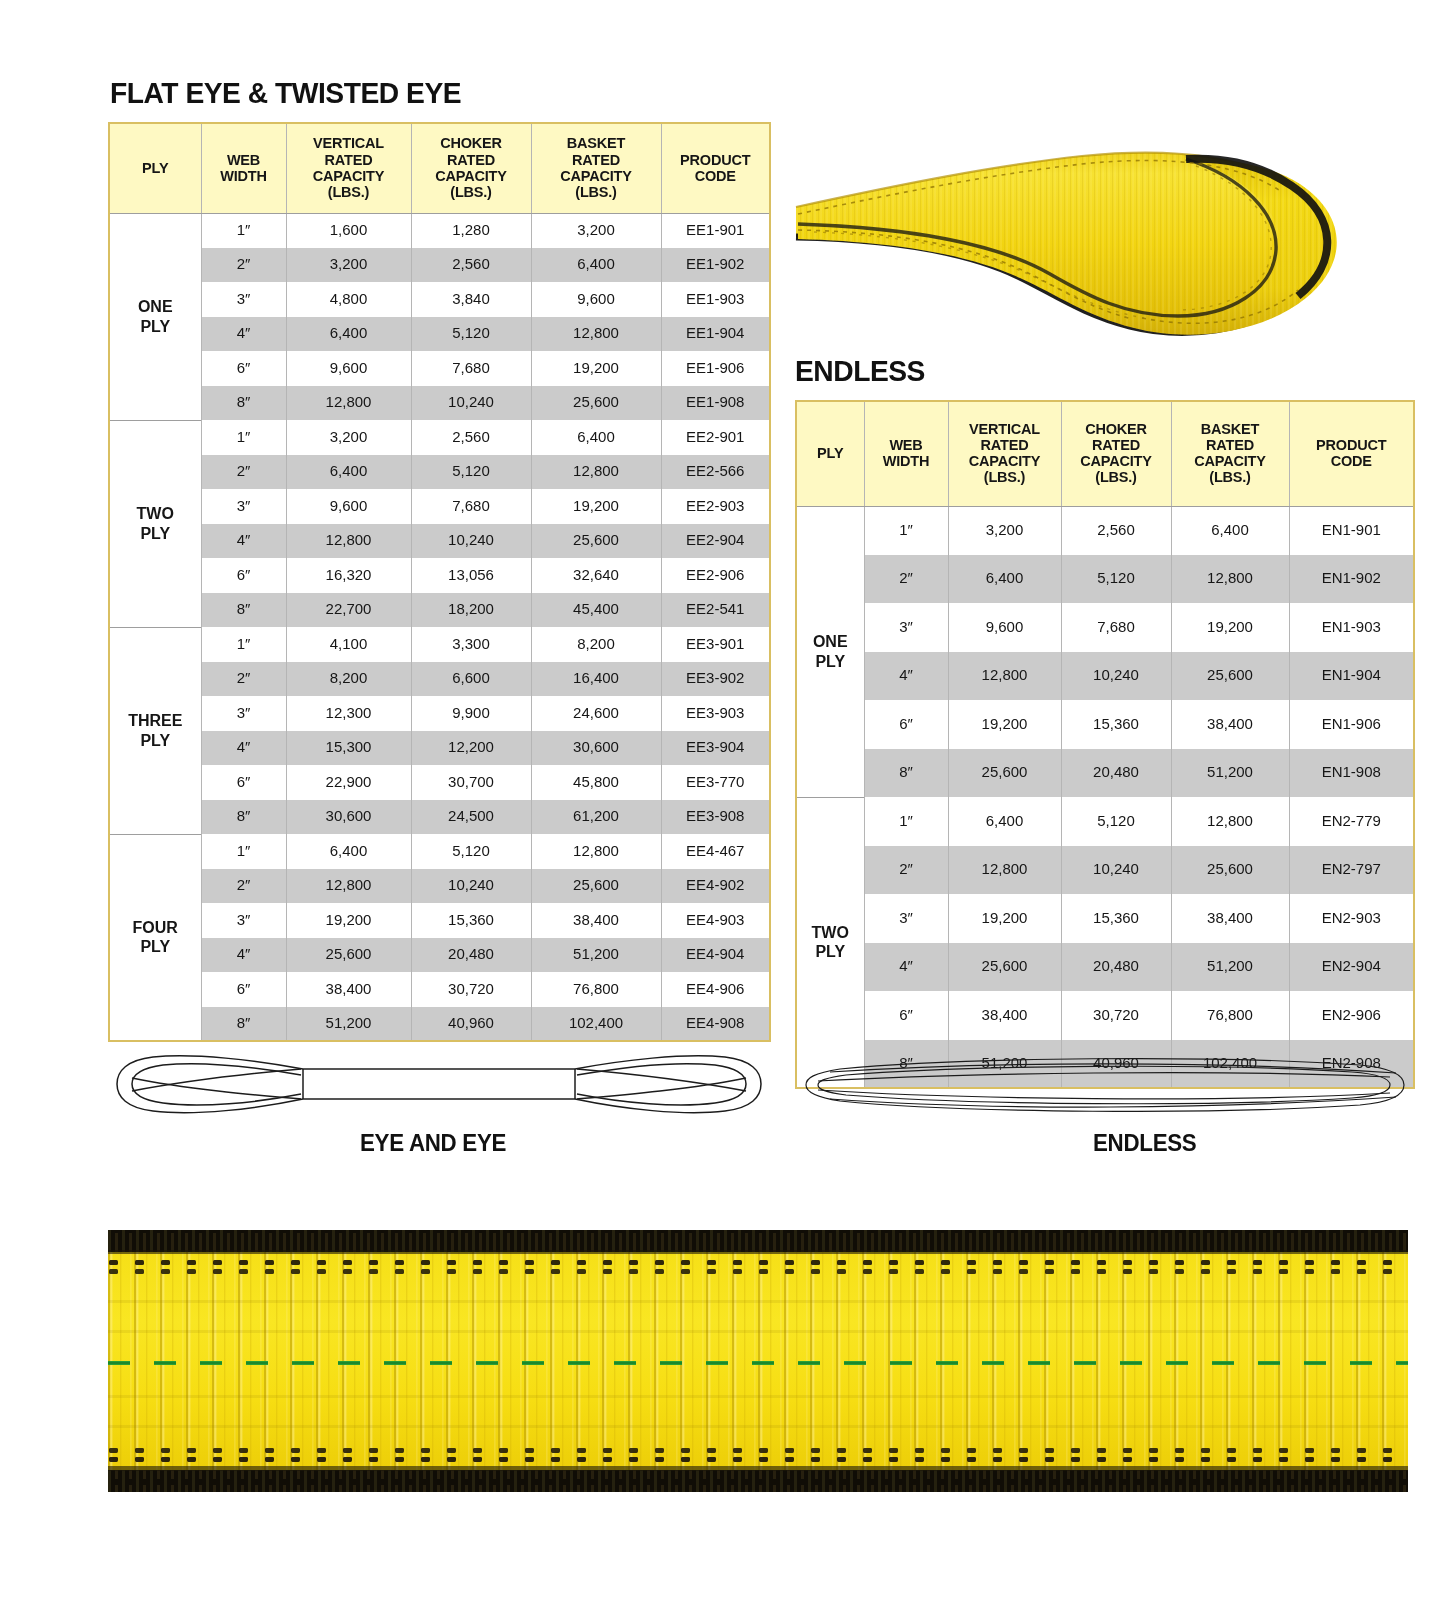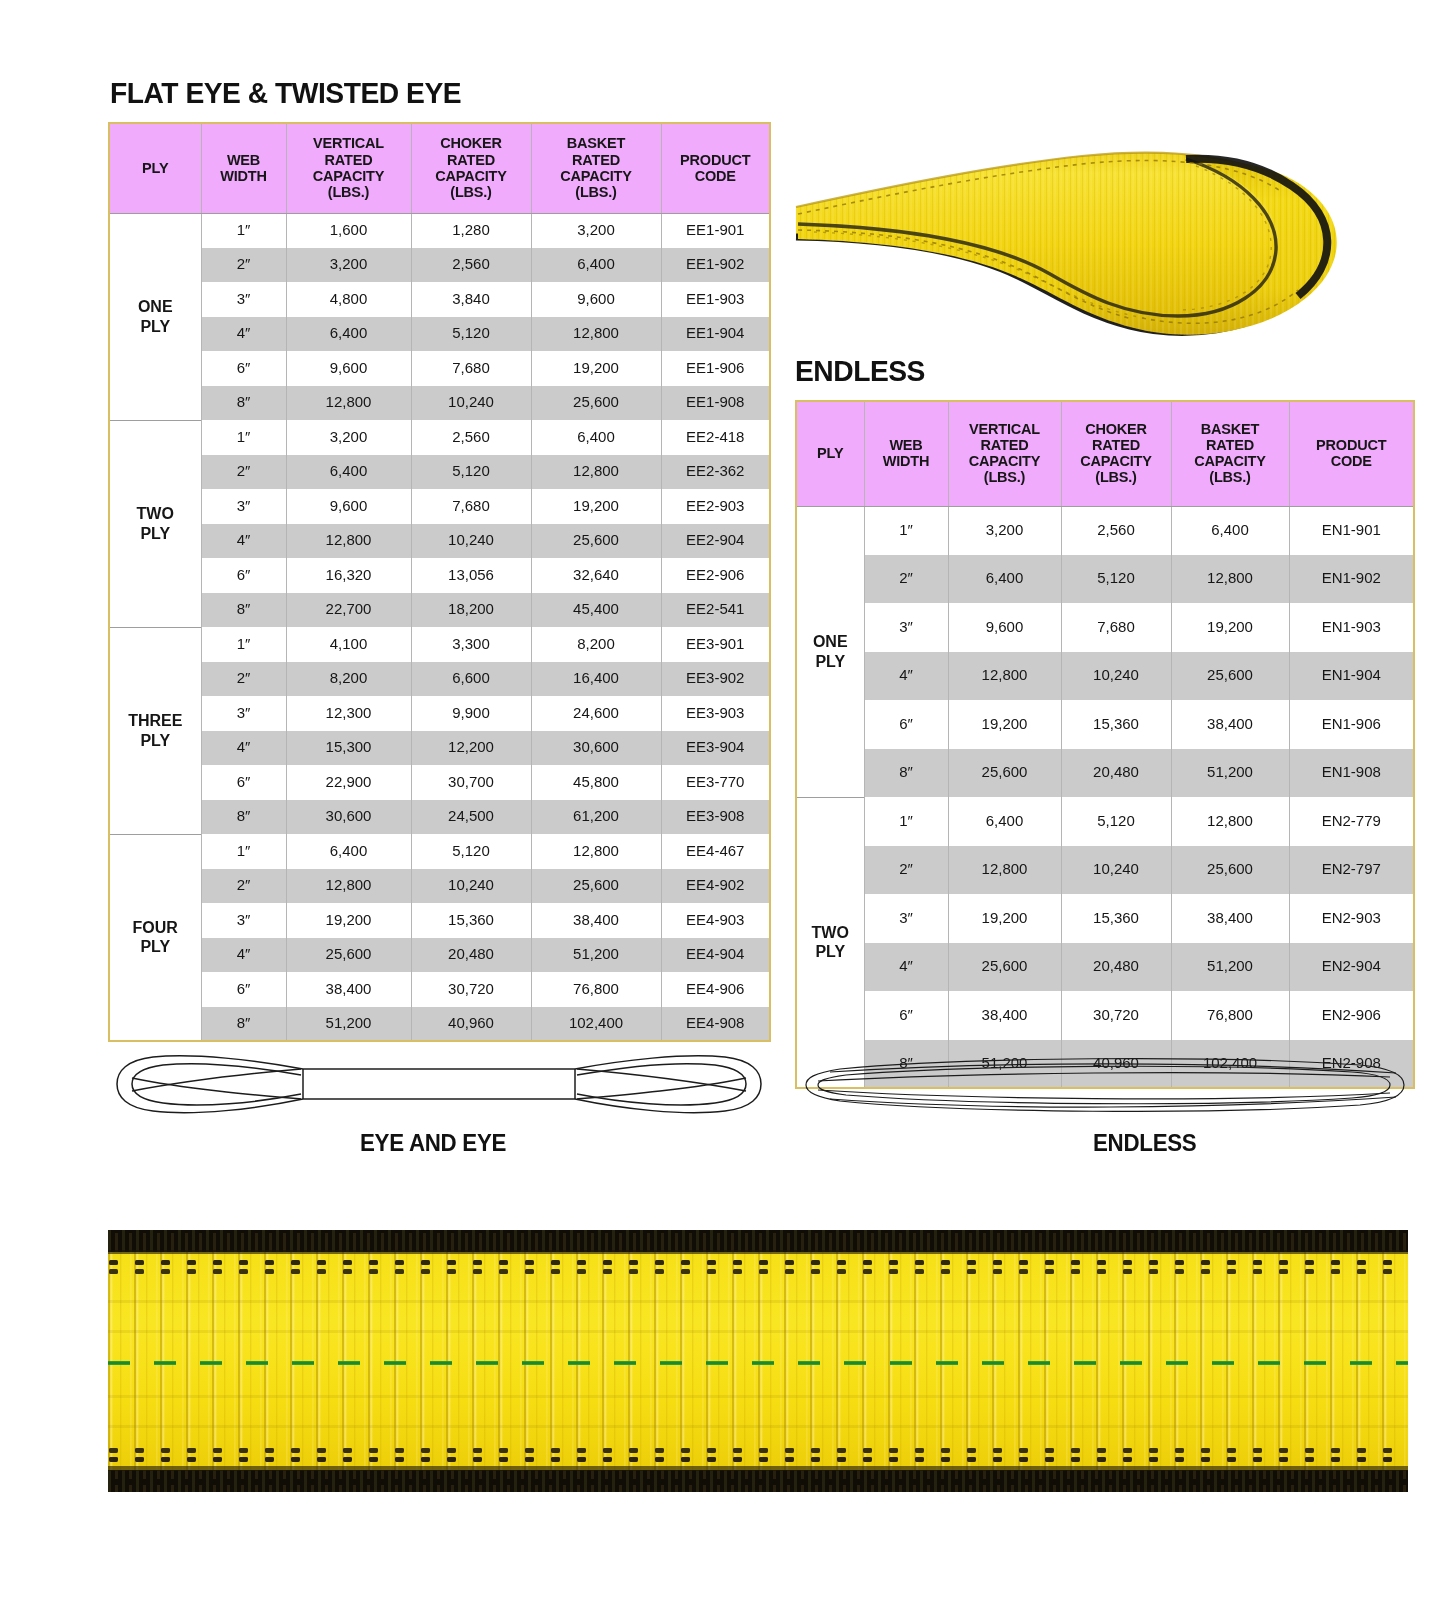--- a/index.html
+++ b/index.html
@@ -23,21 +23,21 @@
     position:absolute;border-collapse:collapse;background:#ffffff;
     border:2px solid #d9bf62;table-layout:fixed;
   }
   .cap-table td, .cap-table th{
     border-left:1px solid #b5b5b5;border-right:1px solid #b5b5b5;
     padding:0;margin:0;text-align:center;vertical-align:middle;
     font-size:15px;color:#161616;line-height:1.12;
   }
   .cap-table th{
     font-weight:bold;font-size:14.5px;letter-spacing:-0.2px;
-    border-bottom:1px solid #9e9e9e;background:#f0abfc;
+    border-bottom:1px solid #9e9e9e;background:#fef9c3;
     padding:6px 2px 7px 2px;
   }
   .cap-table th.hd-ply, .cap-table th.hd-web, .cap-table th.hd-code{
     vertical-align:middle;
   }
   .cap-table td.plycell{
     font-weight:bold;font-size:16px;background:#ffffff;
     border-left:none;border-right:1px solid #b5b5b5;
     border-top:1px solid #9e9e9e;line-height:1.2;
   }
@@ -164,28 +164,28 @@
           <td>10,240</td>
           <td>25,600</td>
           <td class="code">EE1-908</td>
         </tr>
         <tr style="height: 34.5px;">
           <td class="plycell" rowspan="6"><span>TWO</span><br><span>PLY</span></td>
           <td class="web">1″</td>
           <td>3,200</td>
           <td>2,560</td>
           <td>6,400</td>
-          <td class="code">EE2-418</td>
+          <td class="code">EE2-901</td>
         </tr>
         <tr class="alt" style="height: 34.5px;">
           <td class="web">2″</td>
           <td>6,400</td>
           <td>5,120</td>
           <td>12,800</td>
-          <td class="code">EE2-362</td>
+          <td class="code">EE2-566</td>
         </tr>
         <tr style="height: 34.5px;">
           <td class="web">3″</td>
           <td>9,600</td>
           <td>7,680</td>
           <td>19,200</td>
           <td class="code">EE2-903</td>
         </tr>
         <tr class="alt" style="height: 34.5px;">
           <td class="web">4″</td>

